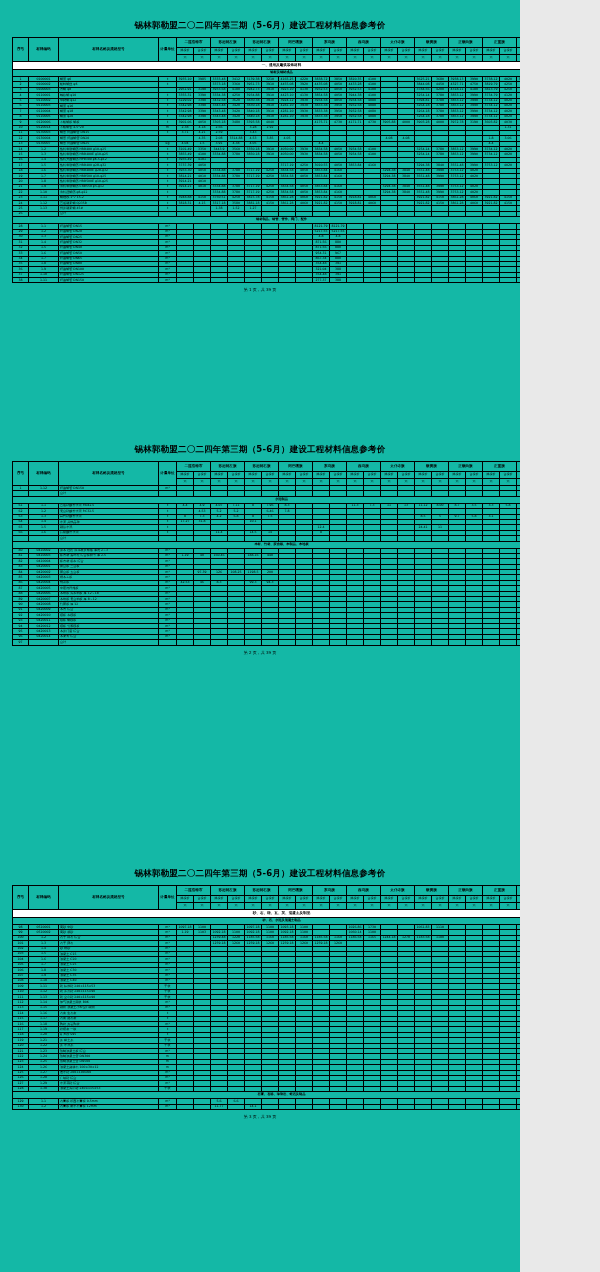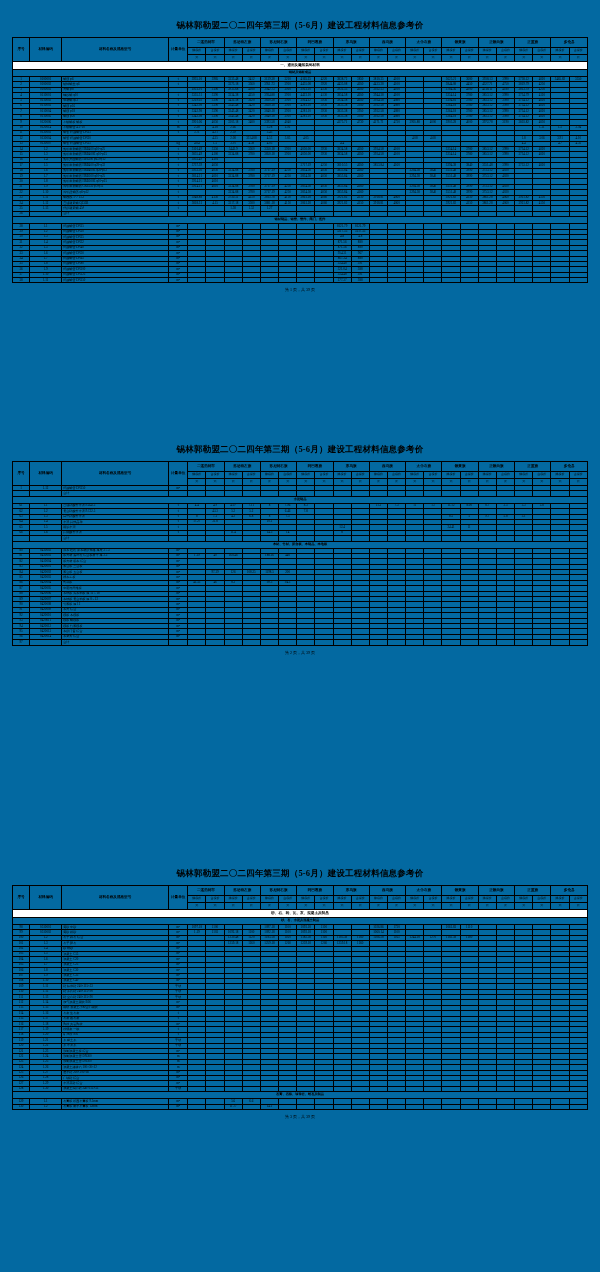--- a/index.html
+++ b/index.html
@@ -1,18 +1,18 @@
 <!DOCTYPE html>
 <html><head>
 <meta charset="utf-8">
 <style>
   html,body{margin:0;padding:0;background:#e9e9e9;}
   body{font-family:"DejaVu Sans","Liberation Sans",sans-serif;}
   .doc{width:600px;margin:0 auto;}
-  .page{width:600px;height:424px;background:#0369a1;position:relative;box-sizing:border-box;padding:14px 12px 0 12px;overflow:hidden;font-family:Liberation Serif, serif;}
+  .page{width:520px;height:424px;background:#14b8a6;position:relative;box-sizing:border-box;padding:14px 12px 0 12px;overflow:hidden;}
   .page + .page{margin-top:0;}
   .title{text-align:center;font-size:8.5px;font-weight:bold;color:#000;letter-spacing:.2px;margin:6px 0 5px 0;}
   table{border-collapse:collapse;width:100%;table-layout:fixed;}
   td,th{border:.5px solid #000;font-size:3.2px;line-height:1.05;padding:0;text-align:center;vertical-align:middle;color:#000;overflow:hidden;white-space:nowrap;}
   .hdr td{font-weight:bold;font-size:3.6px;height:9px;}
   .hdr2 td{font-size:3px;height:6px;}
   .hdr3 td{font-size:3px;height:6px;}
   .nm{text-align:left;padding-left:1px;font-size:3.1px;}
   .sec td{font-weight:bold;font-size:3.6px;height:7px;background:#fff;}
   .sub td{font-weight:bold;font-size:3.2px;height:6px;}

